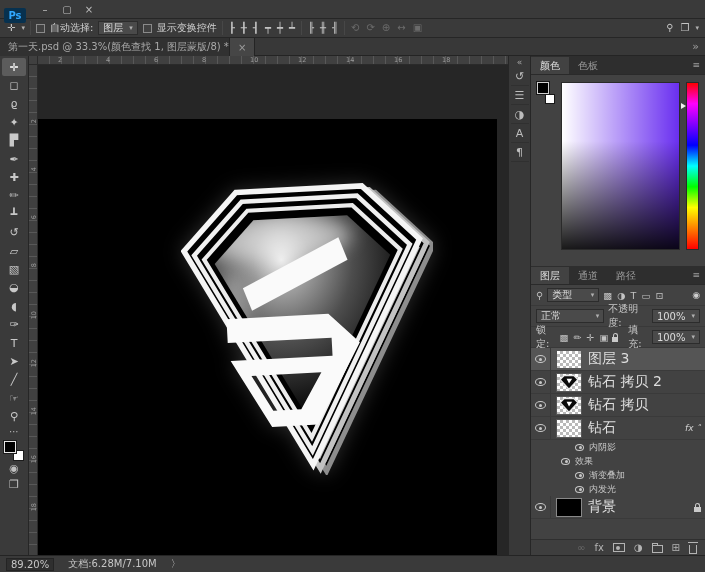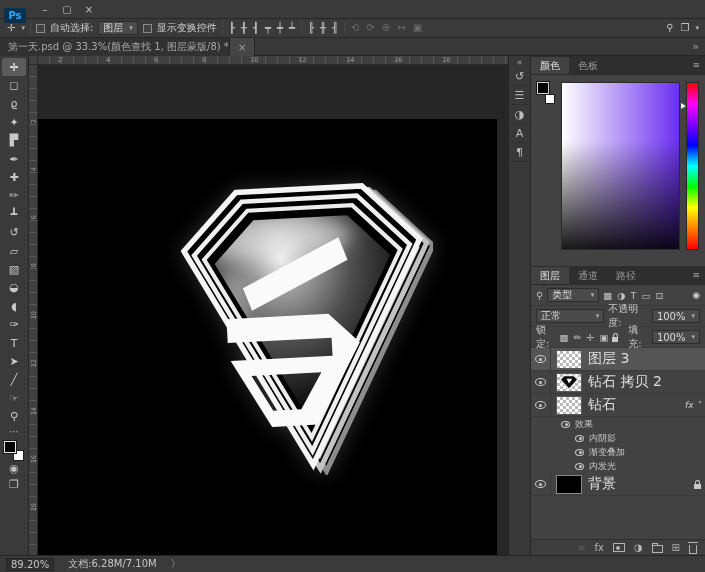--- a/index.html
+++ b/index.html
@@ -372,34 +372,46 @@
                 <polygon points="7,2 19,2 24,7 13,19 2,7" fill="#0a0a0a" stroke="#e8e8e8" stroke-width="1.6"></polygon>
                 <polygon points="10,6 17,6 13,12" fill="#fff"></polygon>
               </svg>
             </span>
             <span class="layer-name">钻石 拷贝 2</span>
           </div>
           <div class="layer-row">
             <span class="eye-cell">
               <span class="eye"></span>
             </span>
+            <span class="thumb darkthumb">
+              <svg viewBox="0 0 26 20" width="22" height="16">
+                <polygon points="7,2 19,2 24,7 13,19 2,7" fill="#0a0a0a" stroke="#e8e8e8" stroke-width="1.6"></polygon>
+                <polygon points="10,6 17,6 13,12" fill="#fff"></polygon>
+              </svg>
+            </span>
+            <span class="layer-name">钻石 拷贝</span>
+          </div>
+          <div class="layer-row">
+            <span class="eye-cell">
+              <span class="eye"></span>
+            </span>
             <span class="thumb checker"></span>
             <span class="layer-name">钻石</span>
             <span class="fx-badge">
               <span>fx</span>
               <span>˄</span>
             </span>
           </div>
+          <div class="fx-row" style="padding-left: 44px;">
+            <span class="eye small" style="margin-right: 5px;"></span>
+            <span>内阴影</span>
+          </div>
           <div class="fx-row" style="padding-left: 30px;">
             <span class="eye small" style="margin-right: 5px;"></span>
             <span>效果</span>
-          </div>
-          <div class="fx-row" style="padding-left: 44px;">
-            <span class="eye small" style="margin-right: 5px;"></span>
-            <span>内阴影</span>
           </div>
           <div class="fx-row" style="padding-left: 44px;">
             <span class="eye small" style="margin-right: 5px;"></span>
             <span>渐变叠加</span>
           </div>
           <div class="fx-row" style="padding-left: 44px;">
             <span class="eye small" style="margin-right: 5px;"></span>
             <span>内发光</span>
           </div>
           <div class="layer-row">

